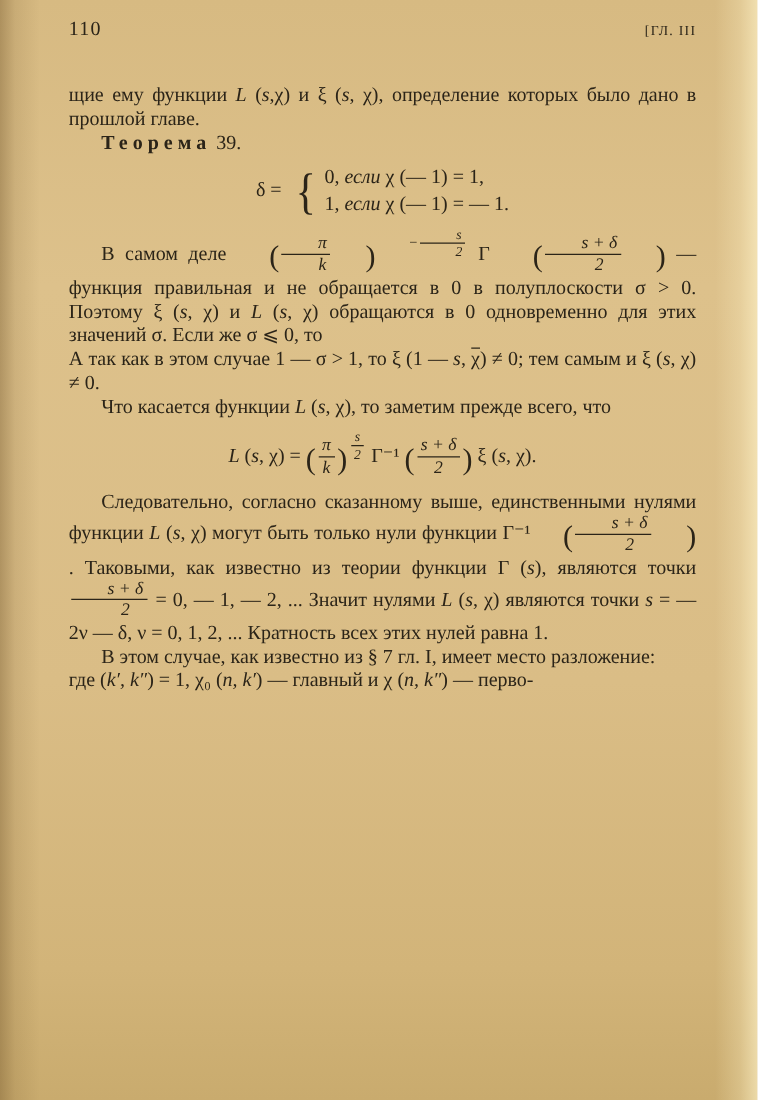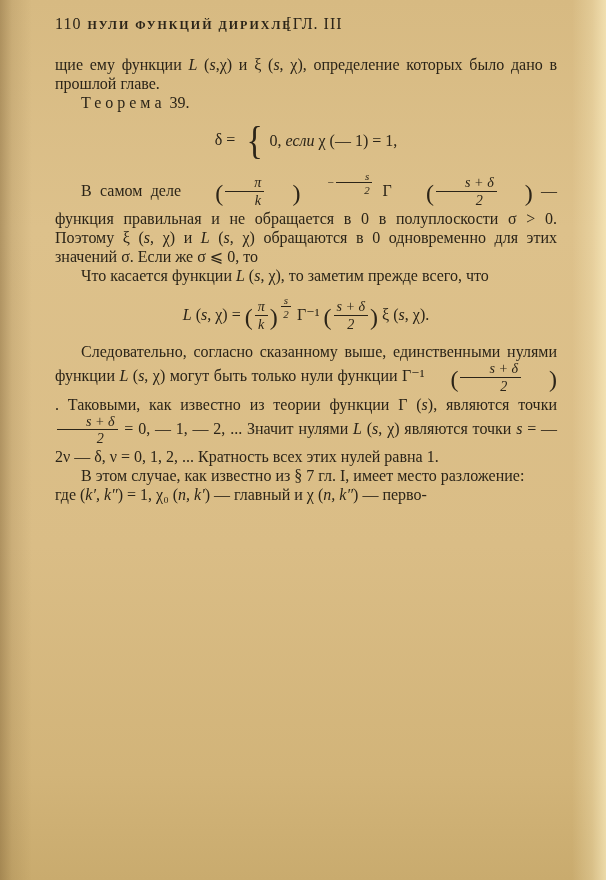--- a/index.html
+++ b/index.html
@@ -10,31 +10,31 @@
   .page{
     position:relative;width:606px;height:880px;box-sizing:border-box;
     color:#2b2418;
     background:
       linear-gradient(90deg, rgba(110,82,40,0.40) 0px, rgba(110,82,40,0.14) 12px, rgba(110,82,40,0) 32px),
       linear-gradient(270deg, rgba(255,243,200,0.65) 0px, rgba(255,243,200,0.28) 14px, rgba(255,243,200,0) 34px),
       linear-gradient(180deg, #d7ba82 0%, #ddc18b 26%, #dabd86 62%, #d2b479 88%, #c9ab6e 100%);
   }
   .margin-col{width:502px;margin-left:55px;}
   .running-head{
-    display:flex;align-items:baseline;justify-content:flex-start;
+    display:flex;align-items:baseline;justify-content:space-between;
     padding-top:15px;font-size:13px;
   }
   .pagenum{font-size:16px;letter-spacing:1px;}
   .rtitle{font-weight:bold;font-size:12px;letter-spacing:2px;transform:translateX(6px);}
-  .chap{font-size:16px;letter-spacing:1px;}
-  .body-col{margin-top:22px;font-size:16px;line-height:19px;text-align:justify;}
+  .chap{font-size:11px;letter-spacing:1px;}
+  .body-col{margin-top:34px;font-size:16px;line-height:19px;text-align:justify;}
   p.para{margin:0;}
   p.ind{text-indent:26px;}
   p.it{font-style:italic;}
-  .ls{letter-spacing:4px;}
+  .ls{letter-spacing:4px;font-weight:bold;}
   .formula{margin:9px 0;text-align:center;font-size:16px;line-height:1.15;}
   .frac{display:inline-flex;flex-direction:column;vertical-align:middle;
         text-align:center;font-size:0.88em;line-height:1.12;margin:0 2px;font-style:italic;}
   .frac .fn{border-bottom:1px solid currentColor;padding:0 3px;display:block;}
   .frac .fd{display:block;padding-top:1px;}
   .mexp{font-size:0.72em;vertical-align:10px;display:inline-block;margin-left:1px;}
   .mexp .frac{font-size:0.95em;}
   .ovl{display:inline-block;border-top:1px solid currentColor;line-height:1.05;padding-top:1px;}
   .bigp{font-size:1.5em;vertical-align:-0.22em;font-weight:400;display:inline-block;line-height:1;}
   .cases{display:inline-flex;align-items:center;vertical-align:middle;text-align:left;}
@@ -42,42 +42,43 @@
   .crows{display:inline-flex;flex-direction:column;gap:3px;}
   i{font-style:italic;}
 </style>
 </head>
 <body>
 
 <div class="page">
   <div class="margin-col">
     <div class="running-head">
       <span class="pagenum">110</span>
-      <span class="rtitle">НУЛИ ФУНКЦИЙ ДИРИХЛЕ</span>
       <span class="chap">[ГЛ. III</span>
     </div>
     <div class="body-col" id="body-col">
         <p class="para">щие ему функции <i>L</i> (<i>s</i>,χ) и ξ (<i>s</i>, χ), определение которых было дано в прошлой главе.</p>
         <p class="para ind"><span class="ls">Теорема</span> 39.</p>
         <div class="formula">δ = <span class="cases">
             <span class="brace">{</span>
             <span class="crows">
               <span>0, <i>если</i> χ (— 1) = 1,</span>
+              <span>1, <i>если</i> χ (— 1) = — 1.</span>
             </span>
           </span></div>
         <p class="para ind">В самом деле <span class="bigp">(</span><span class="frac">
             <span class="fn">π</span>
             <span class="fd">k</span>
           </span><span class="bigp">)</span><span class="mexp">−<span class="frac">
               <span class="fn">s</span>
               <span class="fd">2</span>
             </span></span> Γ <span class="bigp">(</span><span class="frac">
             <span class="fn">s + δ</span>
             <span class="fd">2</span>
           </span><span class="bigp">)</span> — функция правильная и не обращается в 0 в полуплоскости σ &gt; 0. Поэтому ξ (<i>s</i>, χ) и <i>L</i> (<i>s</i>, χ) обращаются в 0 одновременно для этих значений σ. Если же σ ⩽ 0, то</p>
+        <p class="para">А так как в этом случае 1 — σ &gt; 1, то ξ (1 — <i>s</i>, <span class="ovl">χ</span>) ≠ 0; тем самым и ξ (<i>s</i>, χ) ≠ 0.</p>
         <p class="para ind">Что касается функции <i>L</i> (<i>s</i>, χ), то заметим прежде всего, что</p>
         <div class="formula"><i>L</i> (<i>s</i>, χ) = <span class="bigp">(</span><span class="frac">
             <span class="fn">π</span>
             <span class="fd">k</span>
           </span><span class="bigp">)</span><span class="mexp"><span class="frac">
               <span class="fn">s</span>
               <span class="fd">2</span>
             </span></span> Γ⁻¹ <span class="bigp">(</span><span class="frac">
             <span class="fn">s + δ</span>
             <span class="fd">2</span>

